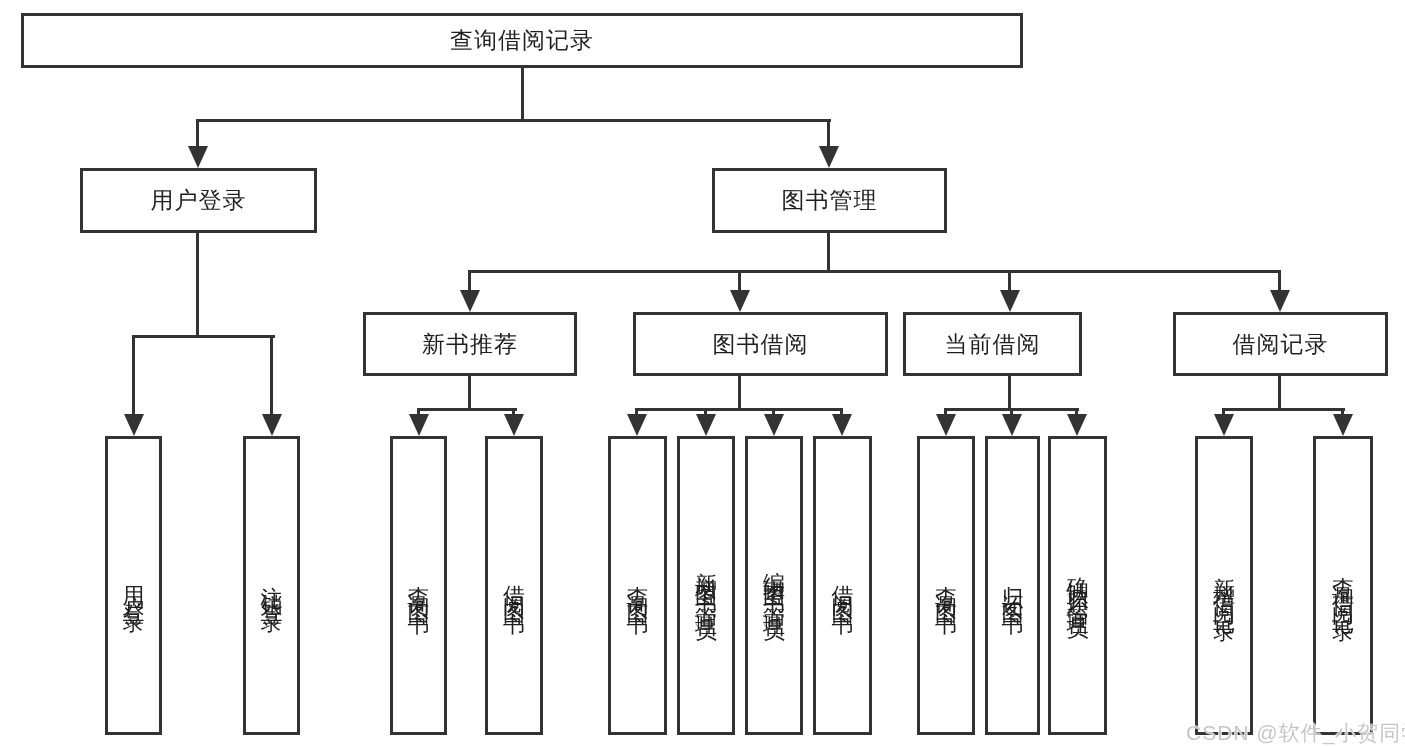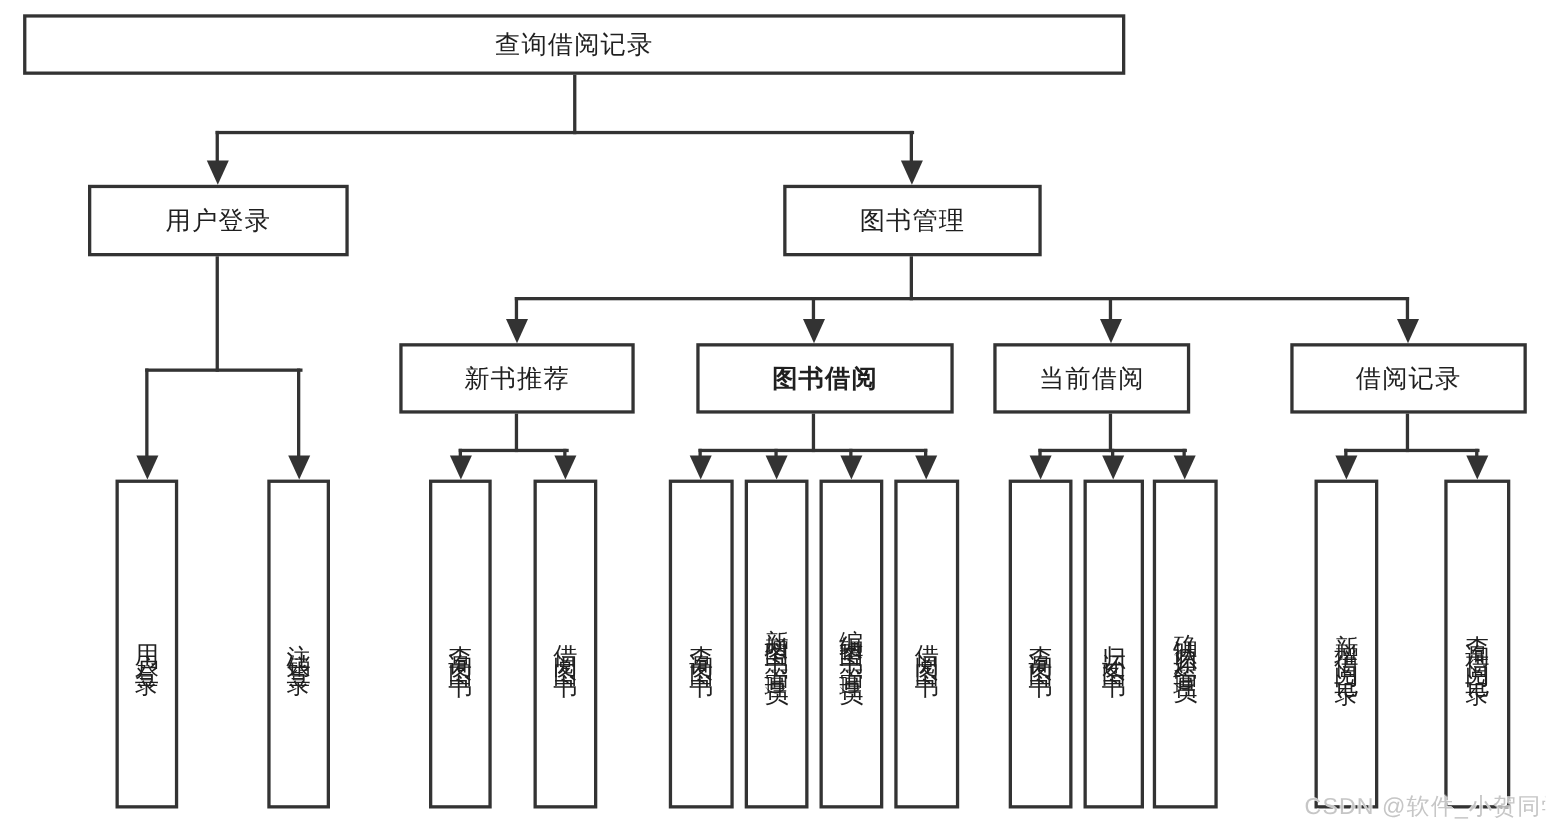--- a/index.html
+++ b/index.html
@@ -41,21 +41,21 @@
   <div class="box hbox" style="left:80px;top:168px;width:237px;height:65px;">
     <span>用户登录</span>
   </div>
   <div class="box hbox" style="left:712px;top:168px;width:235px;height:65px;">
     <span>图书管理</span>
   </div>
 
   <div class="box hbox" style="left:363px;top:312px;width:214px;height:64px;">
     <span>新书推荐</span>
   </div>
-  <div class="box hbox" style="left:633px;top:312px;width:234px;height:64px;font-weight:bold;">
+  <div class="box hbox" style="left:633px;top:312px;width:255px;height:64px;">
     <span>图书借阅</span>
   </div>
   <div class="box hbox" style="left:903px;top:312px;width:179px;height:64px;">
     <span>当前借阅</span>
   </div>
   <div class="box hbox" style="left:1173px;top:312px;width:215px;height:64px;">
     <span>借阅记录</span>
   </div>
 
   <div class="box leaf" style="left:105px;top:436px;width:57px;height:299px;">

